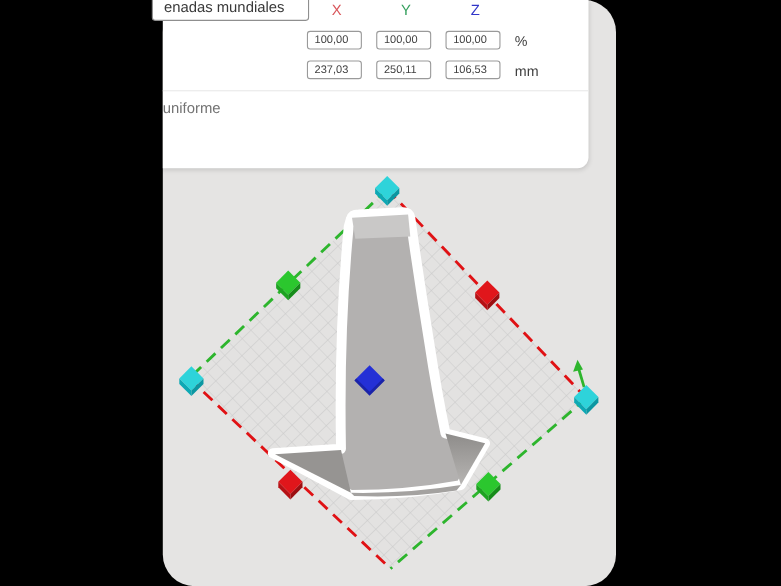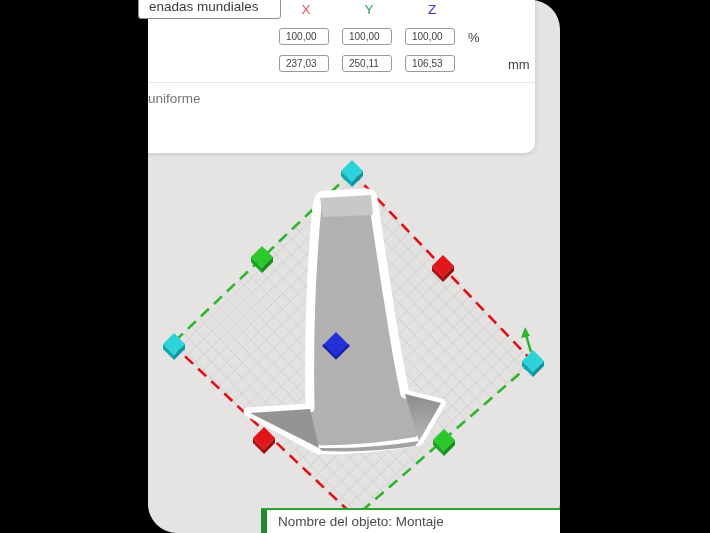--- a/index.html
+++ b/index.html
@@ -27,21 +27,21 @@
   .hz{left:257px;color:var(--axis-z,#3136c8);}
   .num{
     position:absolute;width:50px;height:17px;box-sizing:border-box;
     border:1px solid #9a9a9a;border-radius:3px;background:#fff;
     font-family:"Liberation Sans",sans-serif;font-size:10px;color:#3f3f3f;
     padding:0 2px 0 6px;outline:none;
   }
   .r1{top:28px;} .r2{top:55px;}
   .c1{left:131px;} .c2{left:194px;} .c3{left:257px;}
   .unit{position:absolute;left:320px;font-size:13px;color:#3f3f3f;}
-  .u1{top:30px;} .u2{top:57px;margin-left:40px;}
+  .u1{top:30px;} .u2{top:57px;}
   .divider{position:absolute;left:0;top:82px;width:100%;height:1px;background:#e9e9e9;}
   .uniform{position:absolute;left:0;top:91px;font-size:13.5px;color:#737373;}
 
   
   .tooltip{
     position:absolute;left:113px;top:508px;width:299px;height:25px;box-sizing:border-box;
     background:#fff;border-top:2px solid var(--tooltip-green,#2ea12e);
     display:flex;align-items:center;
   }
   .tbar{width:6px;align-self:stretch;background:var(--tooltip-bar-green,#1f8b2c);}
@@ -152,18 +152,14 @@
 
     <input class="num r2 c1" value="237,03" style="">
     <input class="num r2 c2" value="250,11" style="">
     <input class="num r2 c3" value="106,53" style="">
     <span class="unit u2">mm</span>
 
     <div class="divider"></div>
     <span class="uniform">uniforme</span>
   </div>
 
-  <div class="tooltip">
-    <div class="tbar"></div>
-    <span>Nombre del objeto: Montaje</span>
-  </div>
 
 </div>
 
 </body></html>

